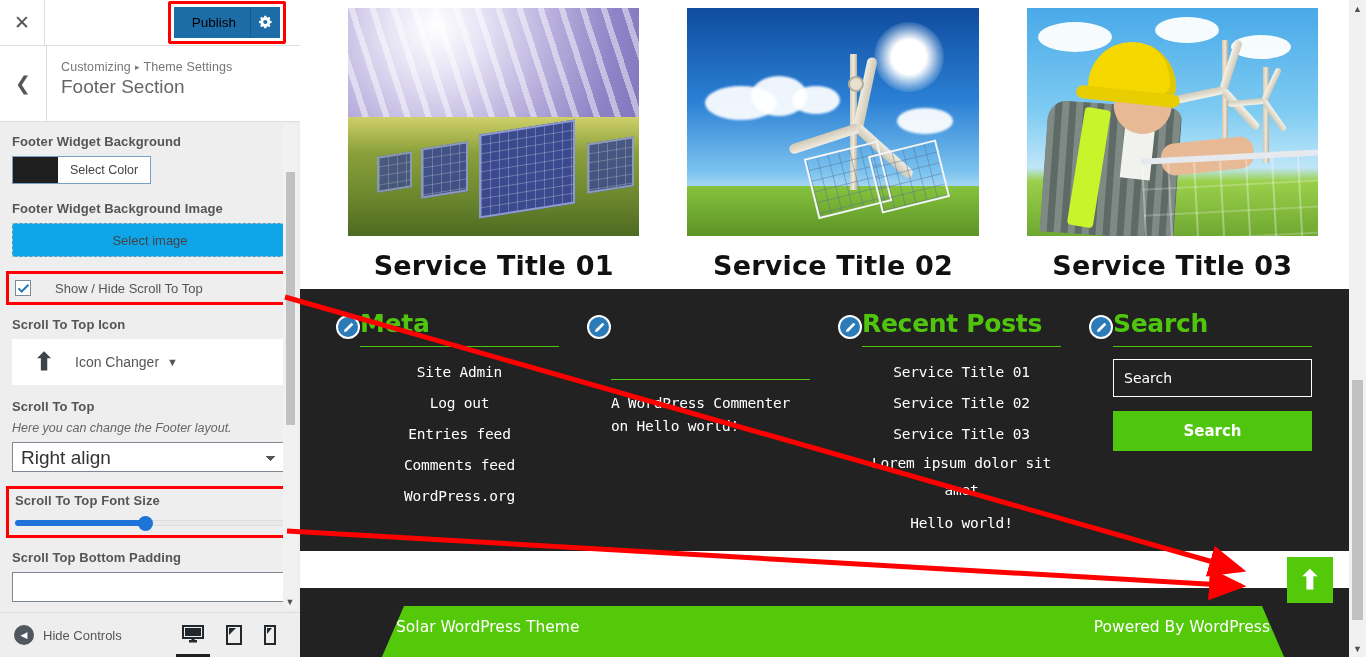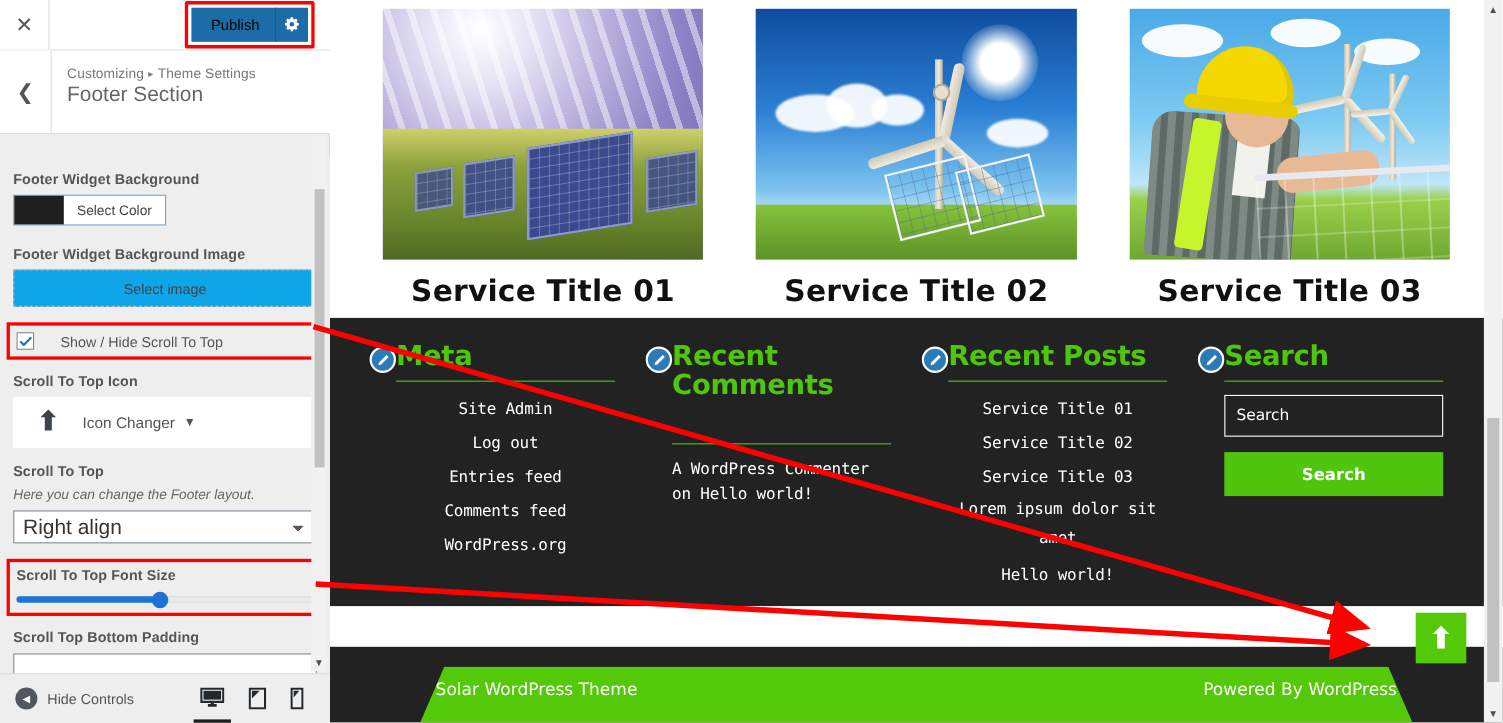--- a/index.html
+++ b/index.html
@@ -55,21 +55,21 @@
     align-items:center; justify-content:center; cursor:pointer;
     color:#555; font-size:19px;
   }
   .panel-titles { padding:14px 0 0 14px; }
   .breadcrumb { font-size:12.5px; color:#777; letter-spacing:.1px; }
   .breadcrumb .sep { padding:0 4px; font-size:9px; vertical-align:1px; }
   .panel-title { font-size:19px; color:#666; font-weight:400; margin-top:2px; }
 
   .controls {
     position:absolute; top:122px; left:0; width:300px; height:490px;
-    background:#eee; overflow:hidden; padding:12px 12px 0 12px;margin-top:21px;
+    background:#eee; overflow:hidden; padding:12px 12px 0 12px;
   }
   .ctl { margin-bottom:14px; }
   .ctl-label { font-size:13px; color:#555; font-weight:600; margin-bottom:7px; letter-spacing:.1px; }
   .ctl-desc { font-size:12.5px; color:#666; font-style:italic; margin-bottom:7px; }
 
   .color-picker {
     display:inline-flex; border:1px solid #7a9fc4; height:28px; cursor:pointer;
     background:#fff;
   }
   .color-swatch { width:45px; background:#1e1e1e; }
@@ -570,21 +570,20 @@
         </ul>
       </div>
 
       <div class="fw-col">
         <div class="fw-head">
           <div class="edit-pencil">
             <svg viewBox="0 0 20 20">
                 <path d="M14.5 2.5l3 3L7 16l-4 1 1-4z"></path>
               </svg>
           </div>
-          <div class="fw-title">Recent Comments</div>
         </div>
         <div class="fw-rule" style="margin-top:40px;"></div>
         <div class="fw-text">A WordPress Commenter on Hello world!</div>
       </div>
 
       <div class="fw-col">
         <div class="fw-head">
           <div class="edit-pencil">
             <svg viewBox="0 0 20 20">
                 <path d="M14.5 2.5l3 3L7 16l-4 1 1-4z"></path>

